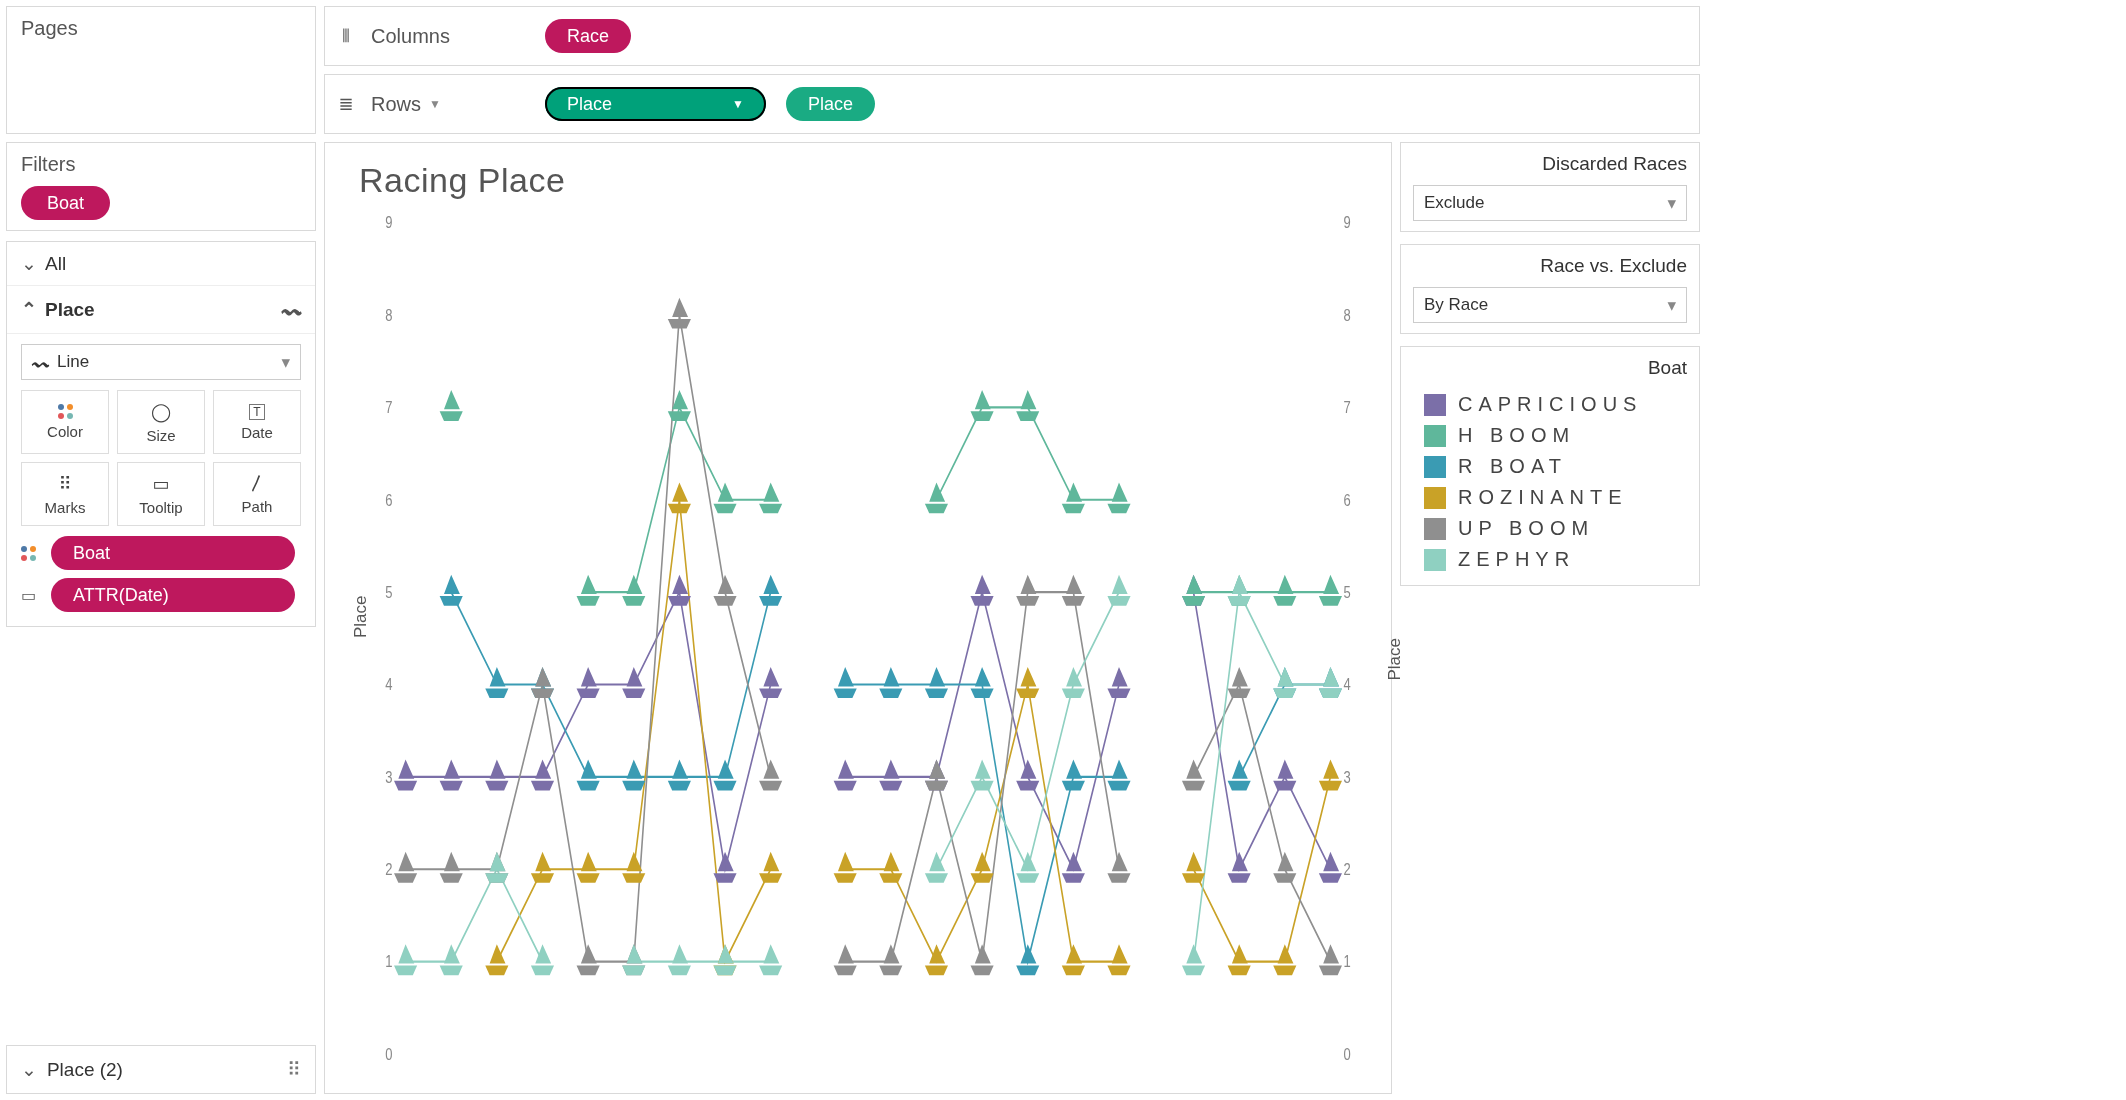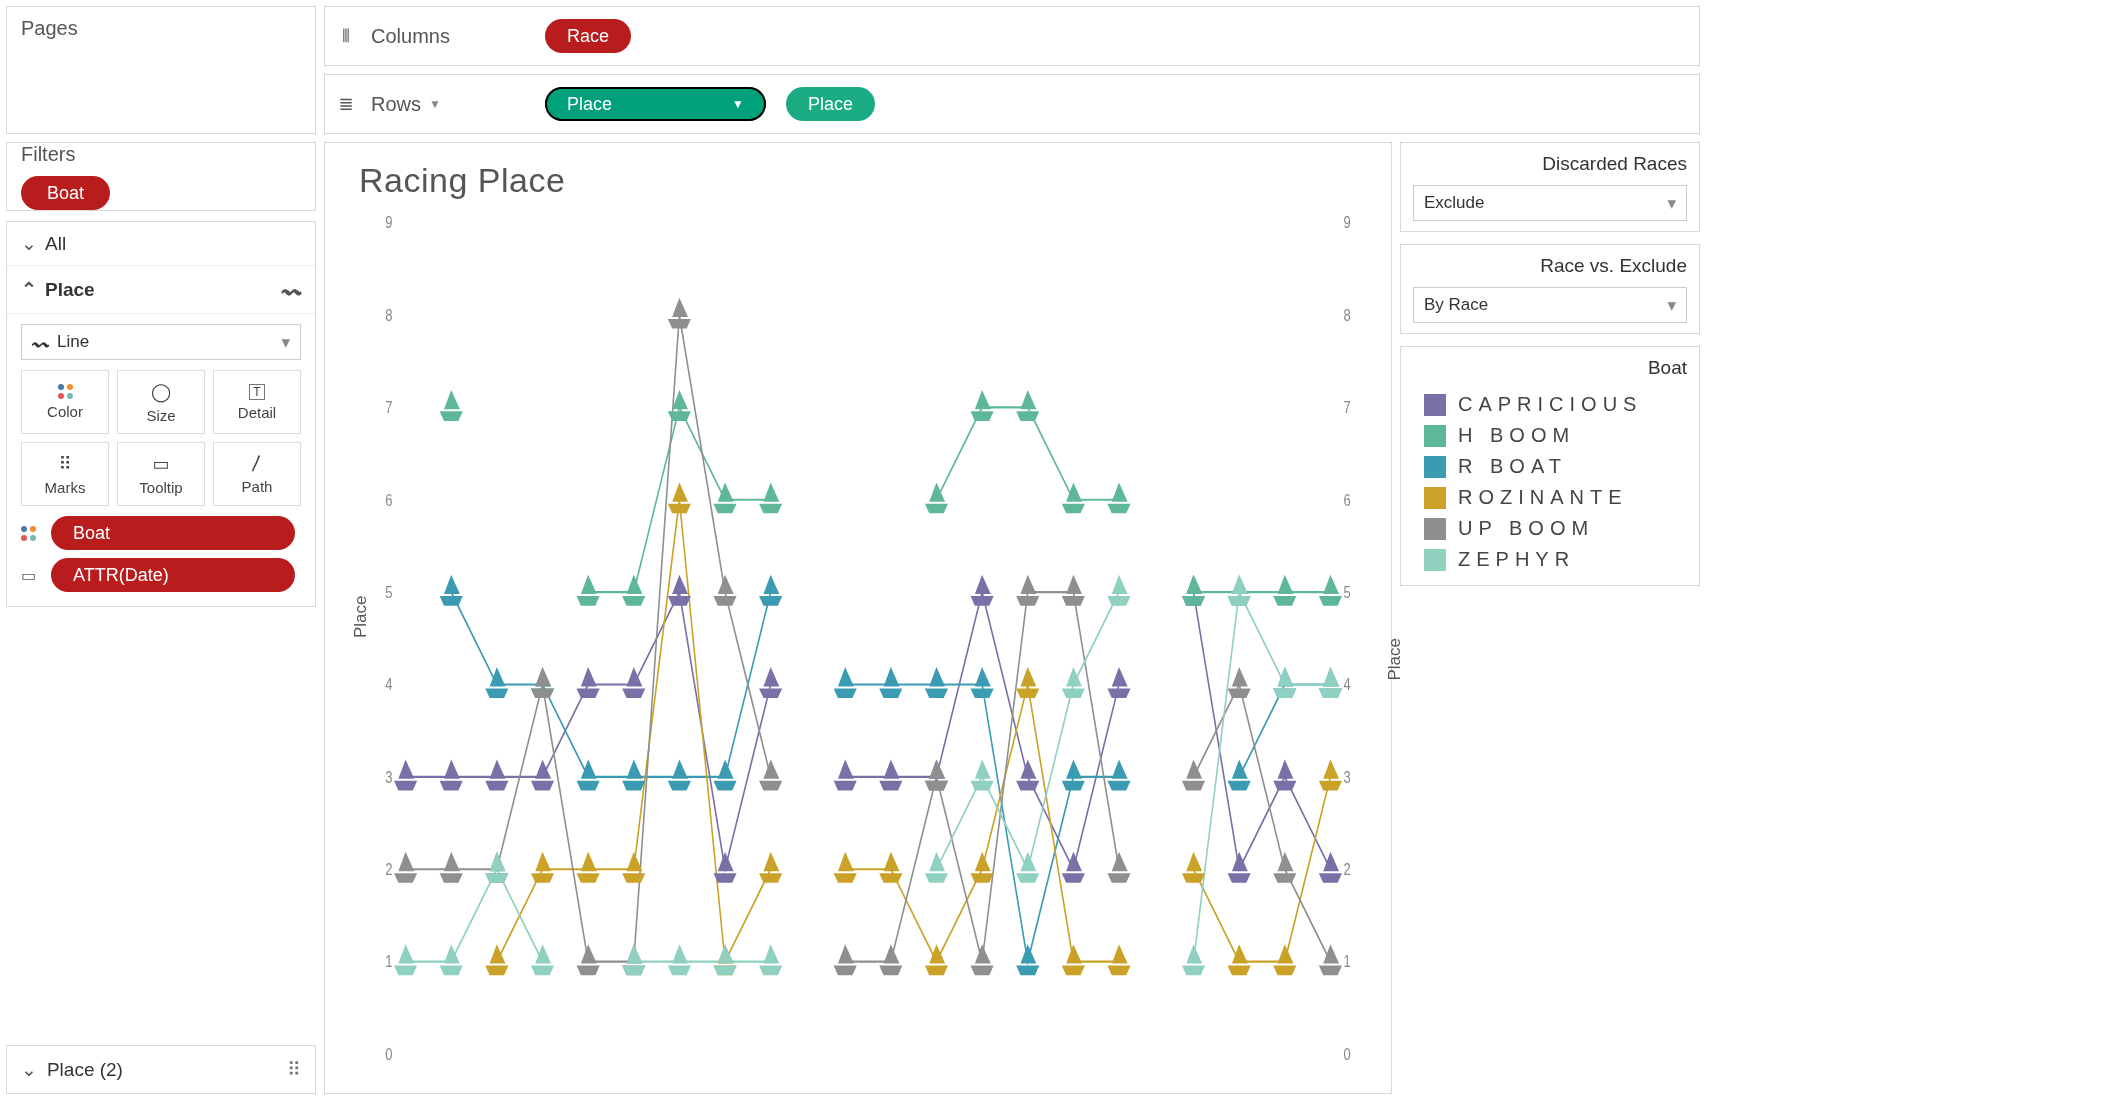--- a/index.html
+++ b/index.html
@@ -39,27 +39,27 @@
   .pill {
     height: 34px;
     border-radius: 17px;
     padding: 0 22px;
     color: #fff;
     display: inline-flex;
     align-items: center;
     font-size: 18px;
     margin-right: 6px;
   }
-  .pill.blue  { background: #b91c1c; }
+  .pill.blue  { background: #be185d; }
   .pill.green { background: #1aab83; }
   .pill.green.active { background:#00a17a; box-shadow: inset 0 0 0 2px #000; position:relative;}
   .pill .caret { margin-left: 120px; font-size:12px;}
   
   .left-stack { grid-column:1; grid-row:3; display:flex; flex-direction:column; gap:10px;}
-  .filters-card { padding:0 14px;}
+  .filters-card { padding:10px 14px;}
   .filters-card h4 { margin:0 0 10px 0; font-weight:400; font-size:20px; color:#555;}
   .marks-card { flex:0 0 auto; }
   .marks-header { padding:10px 14px; font-size:20px; color:#555; border-bottom:1px solid #e5e5e5;}
   .marks-row { padding:10px 14px; border-bottom:1px solid #eee; display:flex; align-items:center; gap:10px; font-size:19px;}
   .marks-row .chev { width:14px; color:#555;}
   .marks-row.place { font-weight:600;}
   .marks-row.place .line-icon { margin-left:auto; color:#555;}
   .mark-type-select { margin:10px 14px; border:1px solid #ccc; height:34px; display:flex; align-items:center; padding:0 10px; gap:8px; font-size:17px;}
   .mark-type-select .caret { margin-left:auto; color:#888;}
   .mark-buttons { display:grid; grid-template-columns: repeat(3, 1fr); gap:8px; padding:0 14px 10px 14px;}
@@ -162,21 +162,21 @@
               <span style="background:#76b7b2"></span>
           </span>
           <span>Color</span>
         </div>
         <div class="mbtn">
           <span class="ic">◯</span>
           <span>Size</span>
         </div>
         <div class="mbtn">
           <span class="ic" style="border:1px solid #777;padding:0 3px;font-size:12px;">T</span>
-          <span>Detail</span>
+          <span>Date</span>
         </div>
         <div class="mbtn">
           <span class="ic">⠿</span>
           <span>Marks</span>
         </div>
         <div class="mbtn">
           <span class="ic">▭</span>
           <span>Tooltip</span>
         </div>
         <div class="mbtn">

